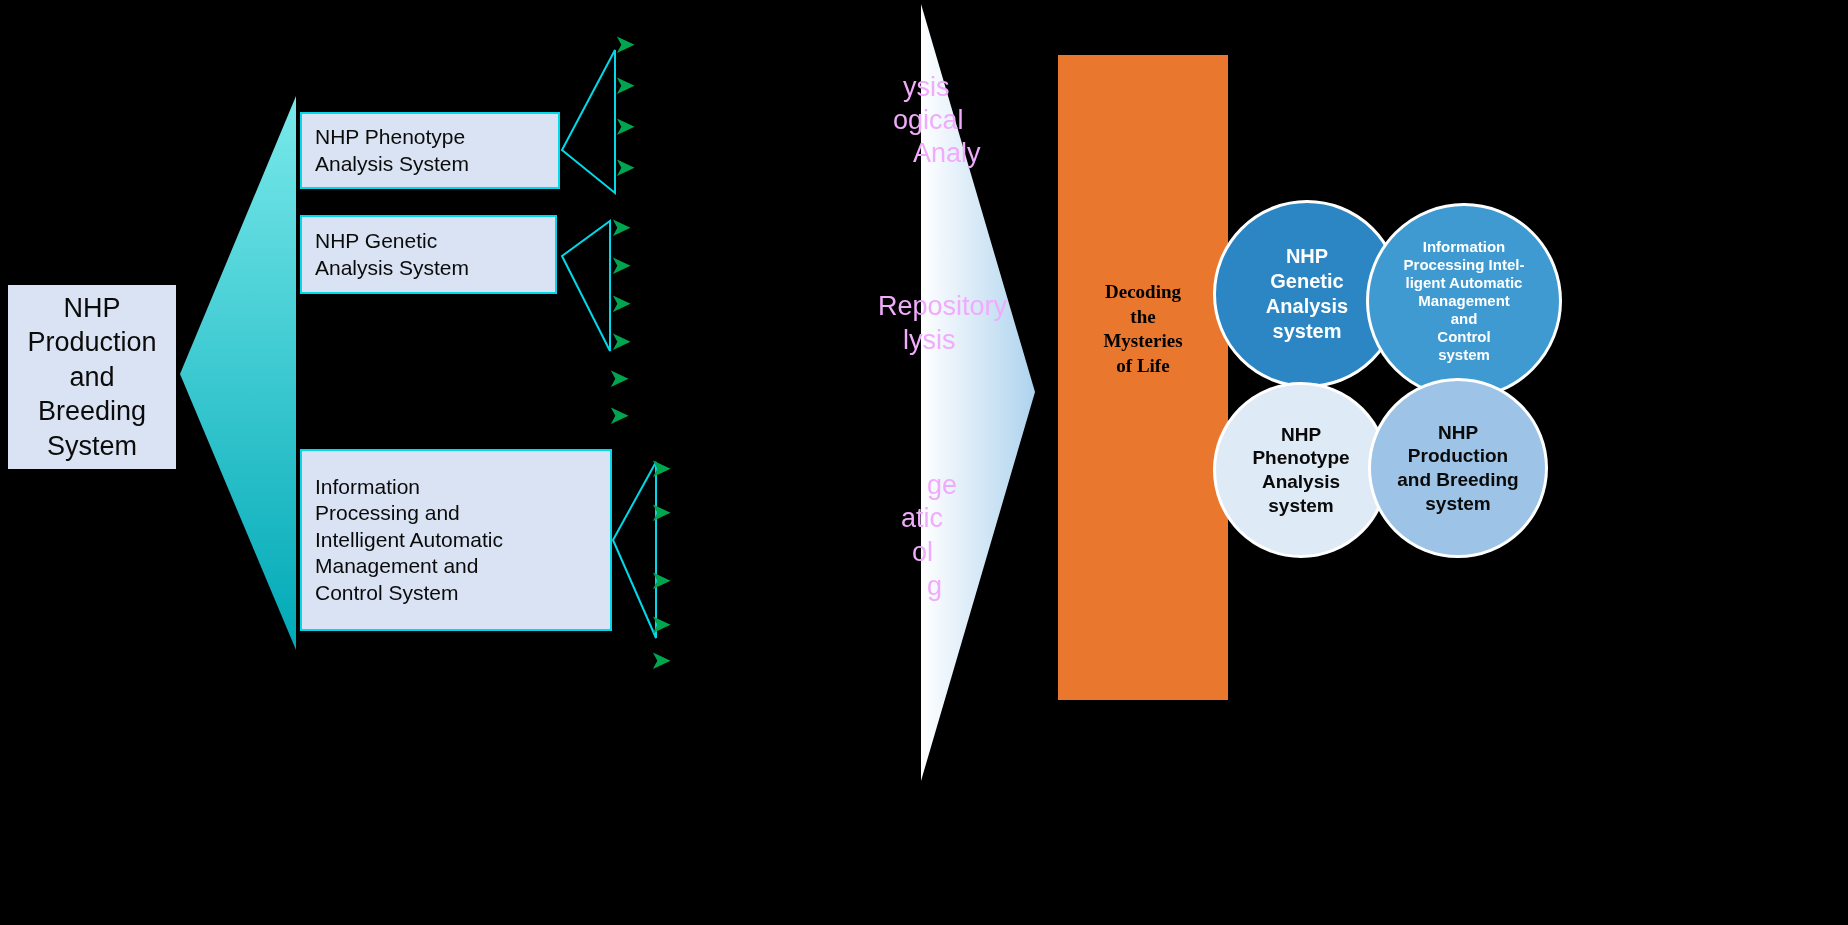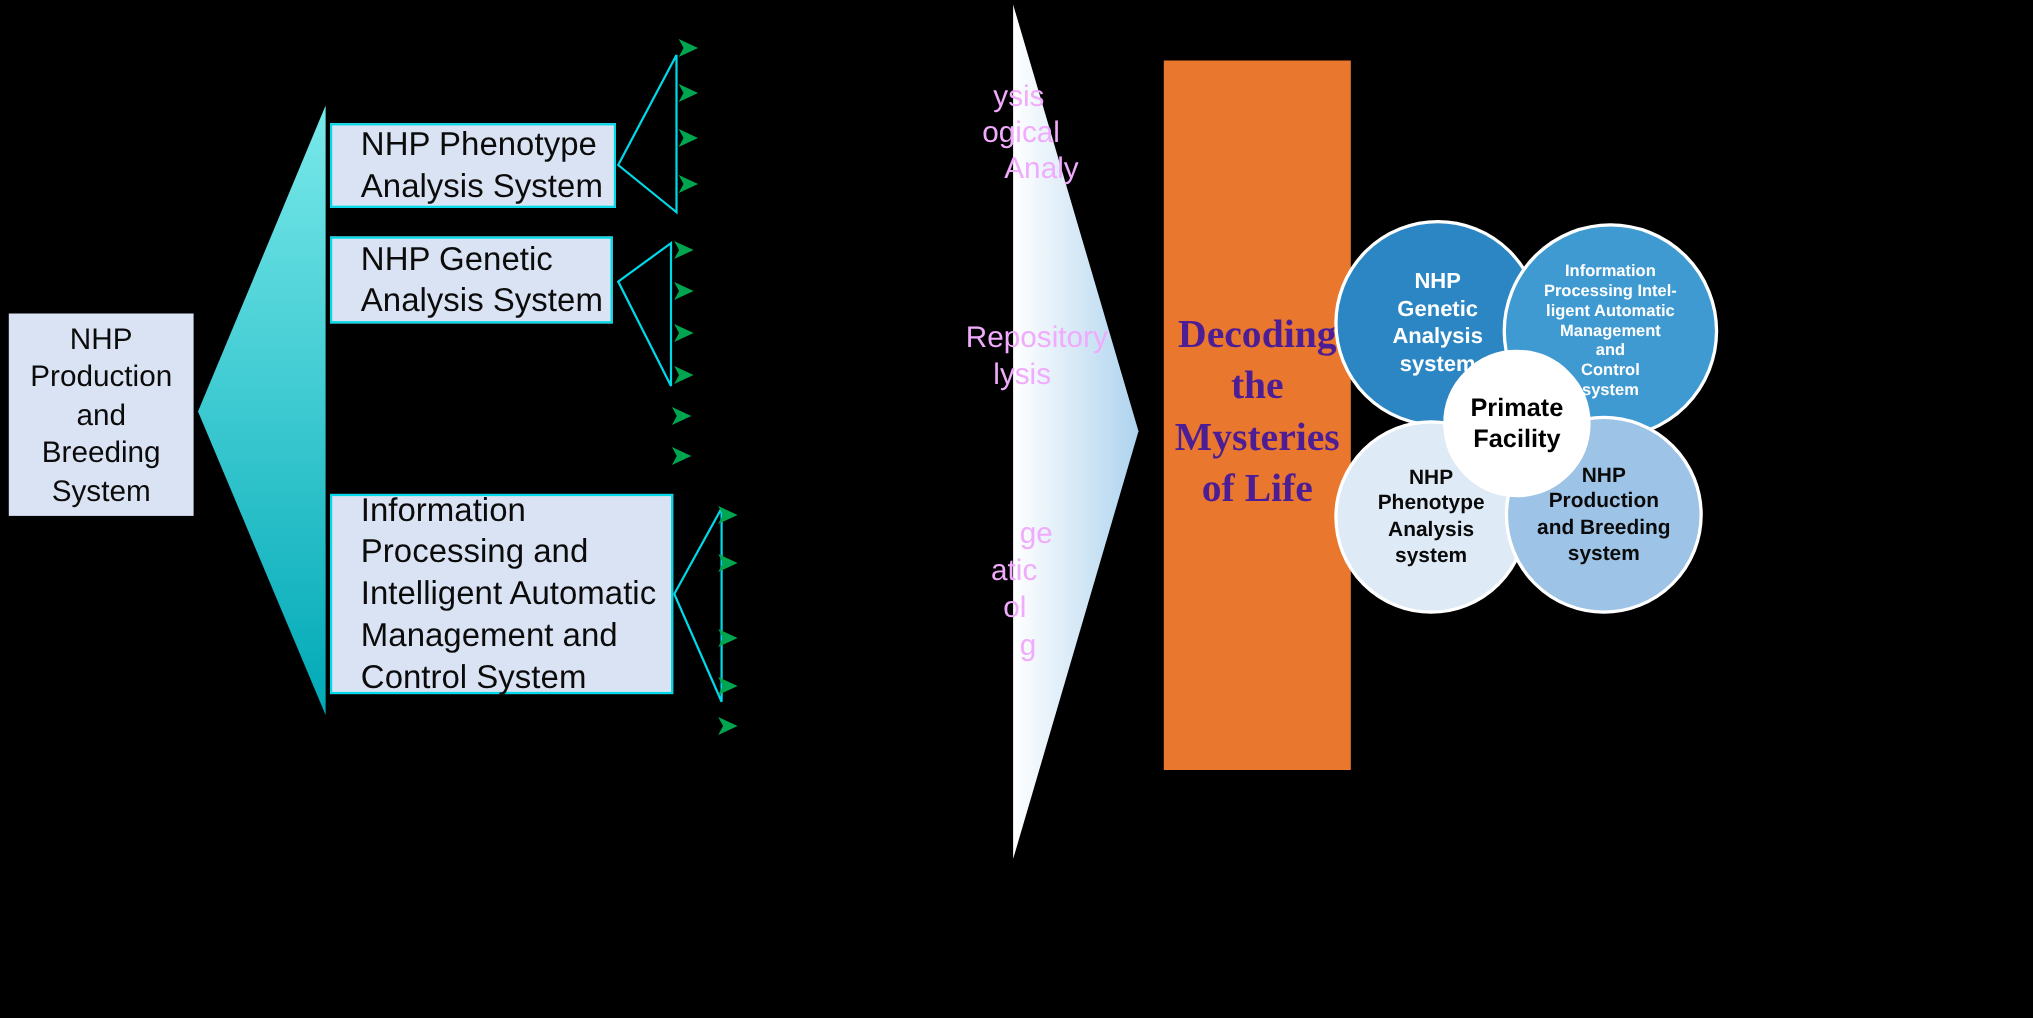--- a/index.html
+++ b/index.html
@@ -5,28 +5,28 @@
   * { margin:0; padding:0; box-sizing:border-box; }
   html,body { background:#000; }
   body { font-family:"Liberation Sans", sans-serif; }
   .canvas { position:relative; width:1848px; height:925px; background:#000; overflow:hidden; }
   .abs { position:absolute; }
   .flowbox {
     background:#dae3f3; color:#0b0b0b;
     display:flex; align-items:center; white-space:pre-line;
   }
   .root-box { justify-content:center; text-align:center; font-size:27px; line-height:1.28; }
-  .sub-box { border:2px solid #00d9e9; font-size:30px; line-height:1.26; padding-left:26px; }
+  .sub-box { border:2px solid #00d9e9; font-size:21px; line-height:1.26; padding-left:13px; }
   .arrow { font-family:"DejaVu Sans", sans-serif; color:#00a550; font-size:26px; line-height:1; }
   .fragment { color:#f0abfc; font-size:27px; white-space:nowrap; }
   .orange-panel { background:#e9772e; }
   .slogan {
-    width:100%; text-align:center; color:#4c1d95;
+    width:100%; text-align:center; color:#000000;
     font-family:"Liberation Serif", serif; font-weight:bold;
-    font-size:36px; line-height:1.3; white-space:pre-line;
+    font-size:19px; line-height:1.3; white-space:pre-line;
   }
   .circle {
     border-radius:50%; border:3px solid #fff;
     display:flex; align-items:center; justify-content:center;
     text-align:center; font-weight:bold; white-space:pre-line;
   }
   .c-genetic   { background:#2b86c3; color:#fff; font-size:20px; line-height:1.25; }
   .c-info      { background:#3f9ad2; color:#fff; font-size:15px; line-height:1.2; }
   .c-phenotype { background:#deeaf6; color:#0a0a0a; font-size:19px; line-height:1.25; }
   .c-production{ background:#9dc3e6; color:#0a0a0a; font-size:19px; line-height:1.25; }
@@ -116,16 +116,14 @@
 Control
 system</div>
   <div class="abs circle c-phenotype" style="left:1213px; top:382px; width:176px; height:176px;">NHP
 Phenotype
 Analysis
 system</div>
   <div class="abs circle c-production" style="left:1368px; top:378px; width:180px; height:180px;">NHP
 Production
 and Breeding
 system</div>
-  <div class="abs circle c-center" style="left:1312px; top:318px; width:134px; height:134px;">Primate
-Facility</div>
 
 </div>
 
 </body></html>

